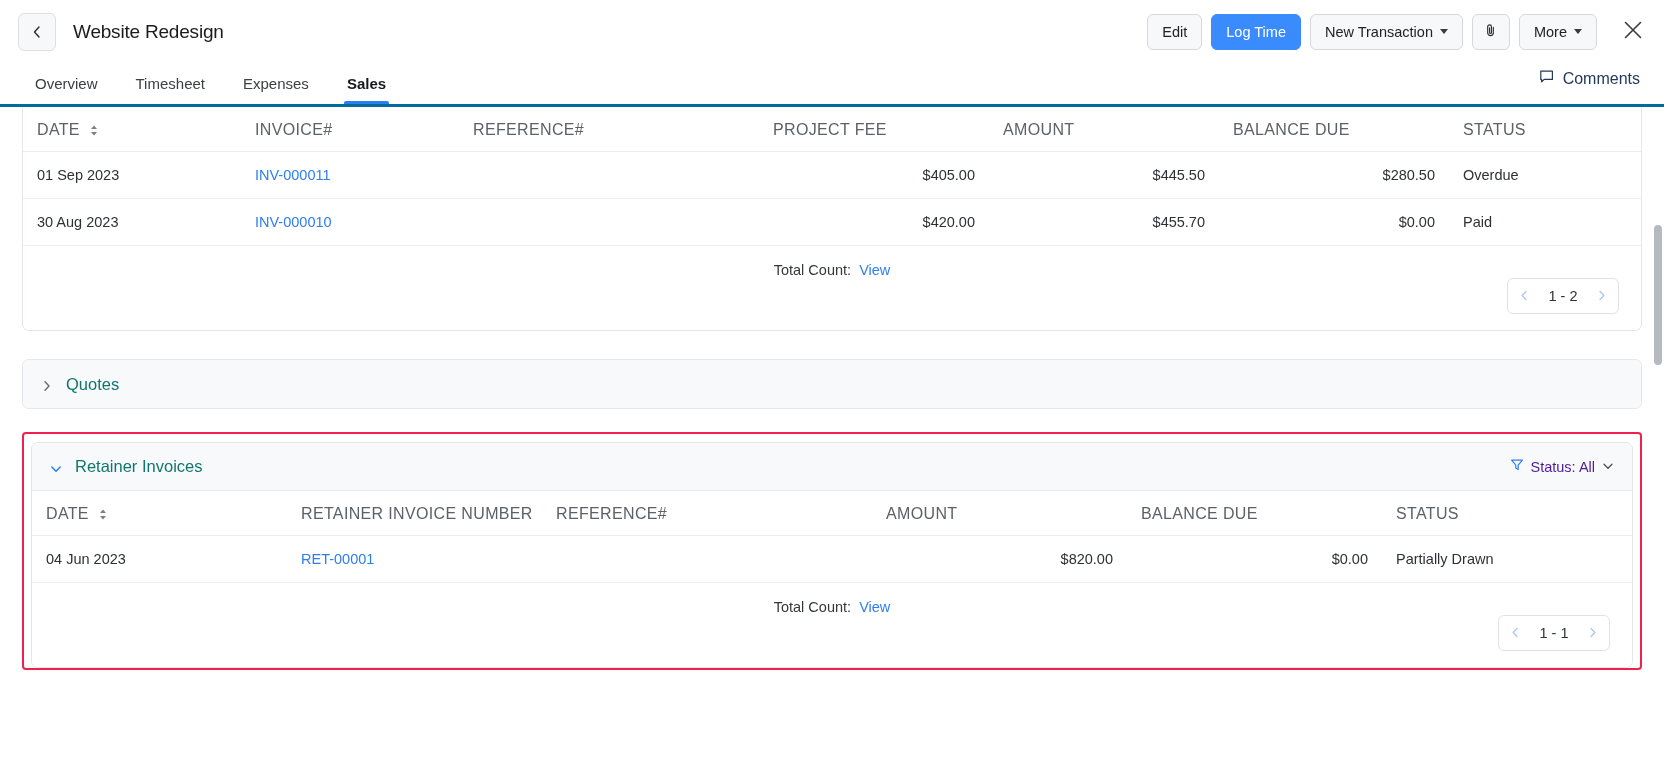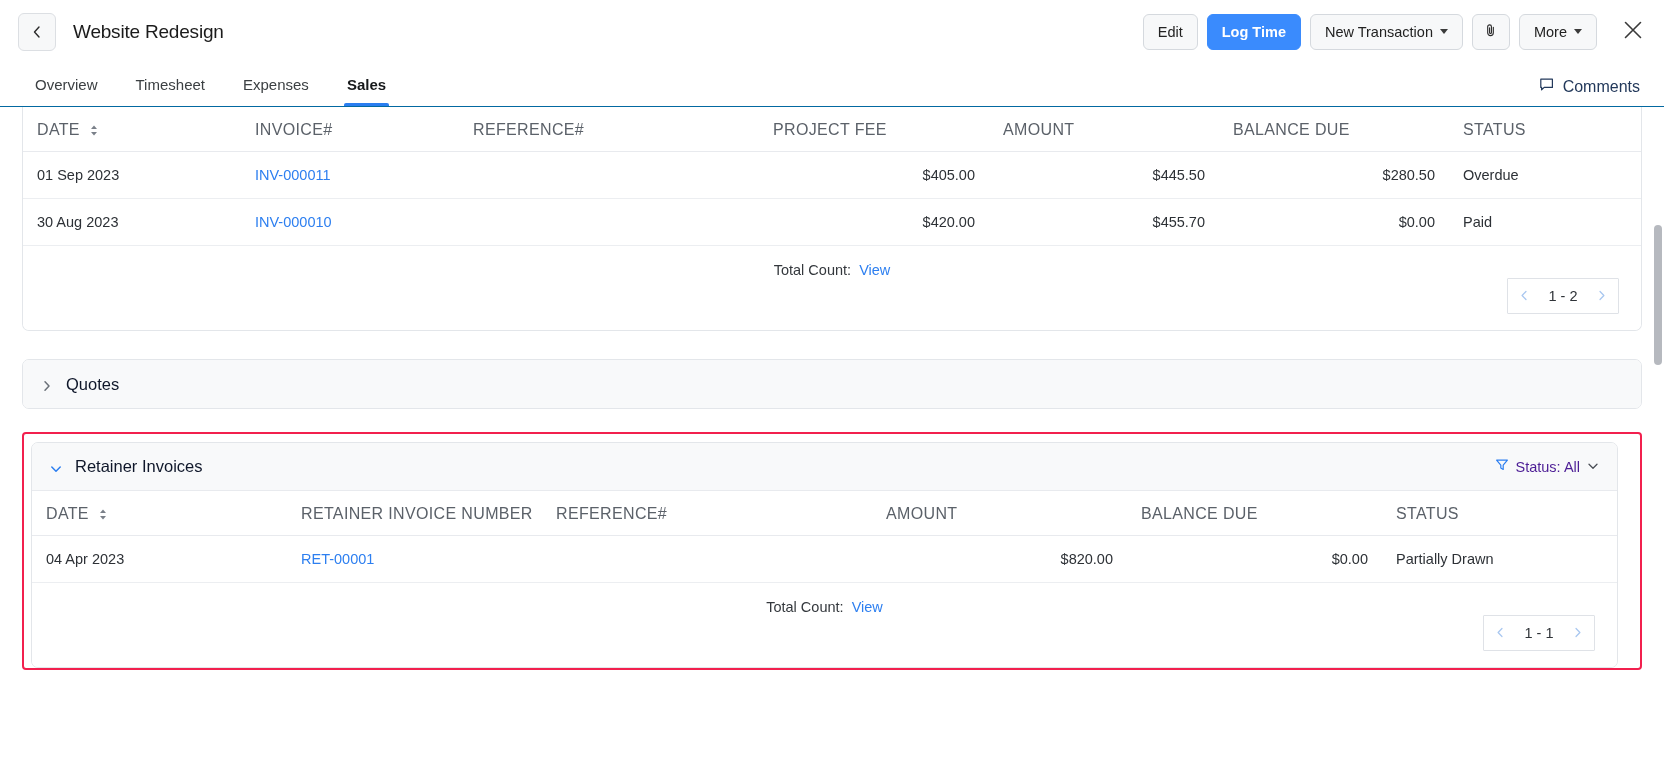--- a/index.html
+++ b/index.html
@@ -51,21 +51,20 @@
     font-family: "Liberation Sans", sans-serif;
     padding: 0 14px;
     display: flex; align-items: center; justify-content: center;
     cursor: pointer;
     white-space: nowrap;
   }
   .btn.primary {
     background: #3a8bfd;
     border-color: #3a8bfd;
     color: #fff;
-    font-weight: bold;
   }
   .btn.icon-only { width: 38px; padding: 0; }
   .caret {
     display: inline-block;
     margin-left: 7px;
     width: 0; height: 0;
     border-left: 4.5px solid transparent;
     border-right: 4.5px solid transparent;
     border-top: 5px solid #3b3b3b;
   }
@@ -74,23 +73,22 @@
     width: 30px; height: 30px;
     display: flex; align-items: center; justify-content: center;
     cursor: pointer;
   }
 
   
   .tabbar {
     position: relative;
     height: 44px;
     display: flex;
-    align-items: flex-end;
     padding: 0 16px 0 16px;
-    border-bottom: 1px solid #0369a1;
+    border-bottom: 3px solid #0369a1;
     background: #fff;
   }
   .tabs { display: flex; align-items: flex-end; gap: 0; height: 100%; }
   .tab {
     position: relative;
     height: 100%;
     display: flex; align-items: center;
     padding: 0 19px;
     font-size: 15px;
     color: #3c4043;
@@ -176,21 +174,21 @@
     background: #fff;
     flex-direction: column;
   }
   .total-count { font-size: 14.5px; color: #34383d; }
   .total-count .lnk { margin-left: 4px; }
   .pager {
     margin-left: auto;
     display: flex; align-items: center;
     height: 36px;
     border: 1px solid #dfe2e7;
-    border-radius: 1px;
+    border-radius: 6px;
     overflow: hidden;
     background: #fff;
   }
   .pager .pg-btn {
     width: 33px; height: 100%;
     display: flex; align-items: center; justify-content: center;
     cursor: pointer;
   }
   .pager .pg-label {
     font-size: 14.5px;
@@ -205,21 +203,21 @@
     display: flex; align-items: center;
     height: 48px;
     padding: 0 18px;
     background: #f8f9fa;
     border-bottom: 1px solid #e8eaee;
     cursor: pointer;
   }
   .sec-head.no-border { border-bottom: none; }
   .sec-title {
     font-size: 16.5px;
-    color: #0f172a;
+    color: #0f766e;
     margin-left: 13px;
   }
   .chev {
     width: 12px; height: 12px;
     display: inline-block;
     flex: 0 0 auto;
   }
   .status-filter {
     margin-left: auto;
     display: flex; align-items: center; gap: 7px;
@@ -228,21 +226,21 @@
     cursor: pointer;
   }
 
   .card-quotes { margin-top: 28px; }
 
   
   .highlight-wrap {
     margin-top: 23px;
     border: 2.5px solid #f2204e;
     border-radius: 4px;
-    padding: 8px 15px 0 0;
+    padding: 8px 0 0 0;
     background: #fff;
   }
   .highlight-inner {
     margin: 0 7px;
     border: 1px solid #e3e6ea;
     border-radius: 7px;
     overflow: hidden;
   }
 
   
@@ -451,21 +449,21 @@
             </th>
             <th>RETAINER INVOICE NUMBER</th>
             <th>REFERENCE#</th>
             <th class="num">AMOUNT</th>
             <th class="num">BALANCE DUE</th>
             <th>STATUS</th>
           </tr>
         </thead>
         <tbody>
           <tr>
-            <td>04 Apr 2023</td>
+            <td>04 Jun 2023</td>
             <td>
               <span class="lnk">RET-00001</span>
             </td>
             <td></td>
             <td class="num">$820.00</td>
             <td class="num">$0.00</td>
             <td>Partially Drawn</td>
           </tr>
         </tbody>
       </table>

